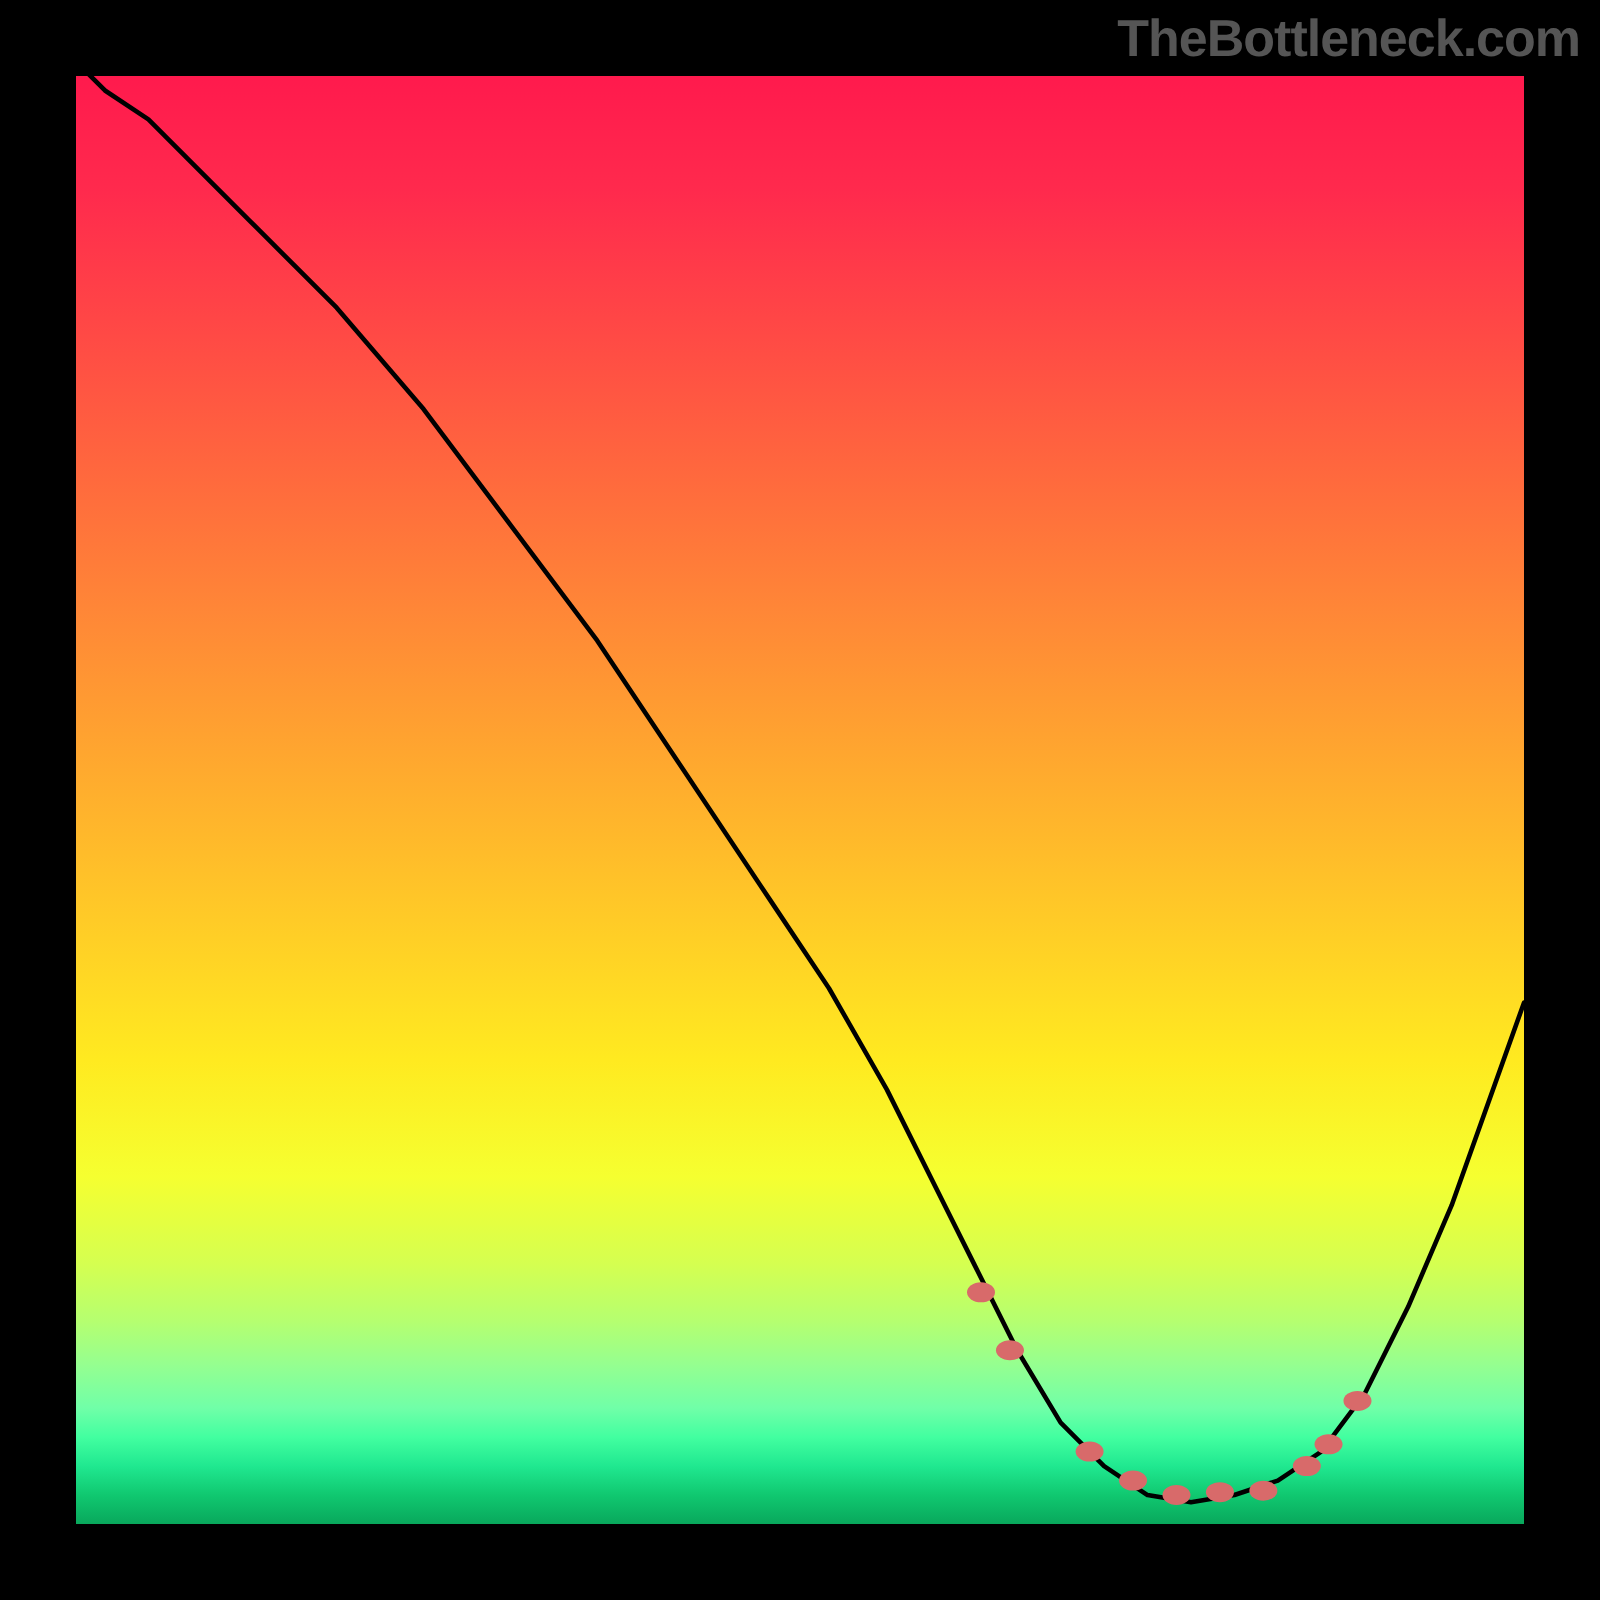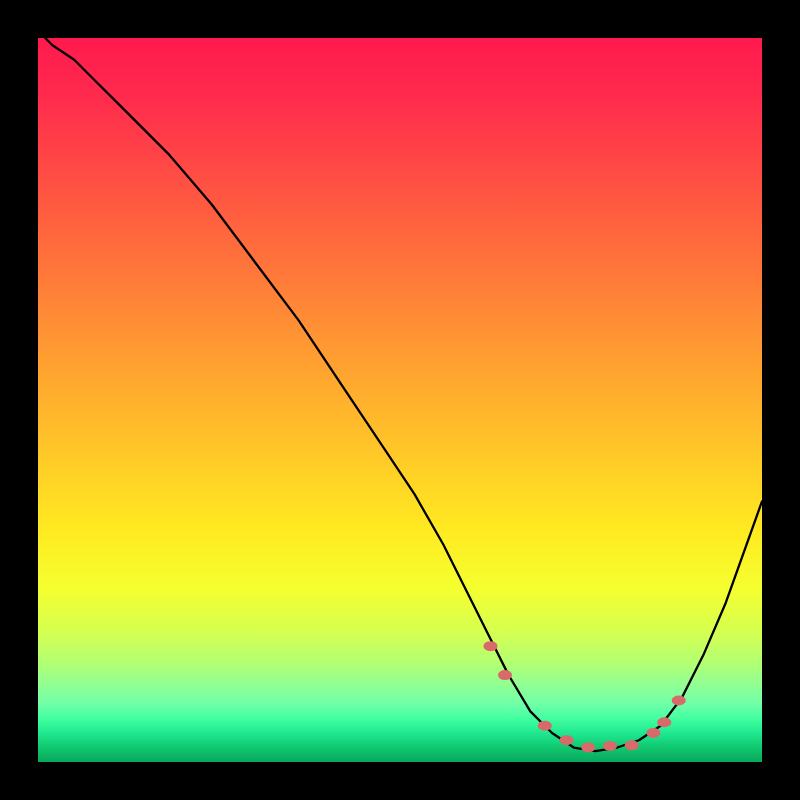--- a/index.html
+++ b/index.html
@@ -63,20 +63,21 @@
     position: absolute;
     inset: 0;
     width: 100%;
     height: 100%;
     z-index: 10;
   }
 </style>
 </head>
 <body>
 <div class="frame">
+  <div class="watermark">TheBottleneck.com</div>
   <div class="plot">
     <div class="gradient"></div>
     <svg class="curve" viewBox="0 0 724 724" preserveAspectRatio="none">
       <path id="curve-path" fill="none" stroke="#000" stroke-width="2.3" stroke-linecap="round" stroke-linejoin="round" d="M0.00 -7.24 L14.48 7.24 L36.20 21.72 L57.92 43.44 L86.88 72.40 L130.32 115.84 L173.76 166.52 L217.20 224.44 L260.64 282.36 L304.08 347.52 L347.52 412.68 L376.48 456.12 L405.44 506.80 L434.40 564.72 L448.88 593.68 L470.60 637.12 L492.32 673.32 L514.04 695.04 L535.76 709.52 L557.48 713.14 L579.20 709.52 L600.92 702.28 L622.64 687.80 L644.36 658.84 L666.08 615.40 L687.80 564.72 L724.00 463.36"></path>
       <g id="markers">
           <ellipse cx="452.50" cy="608.16" rx="7" ry="5" fill="#d86a6a"></ellipse>
           <ellipse cx="466.98" cy="637.12" rx="7" ry="5" fill="#d86a6a"></ellipse>
           <ellipse cx="506.80" cy="687.80" rx="7" ry="5" fill="#d86a6a"></ellipse>
           <ellipse cx="528.52" cy="702.28" rx="7" ry="5" fill="#d86a6a"></ellipse>
           <ellipse cx="550.24" cy="709.52" rx="7" ry="5" fill="#d86a6a"></ellipse>

